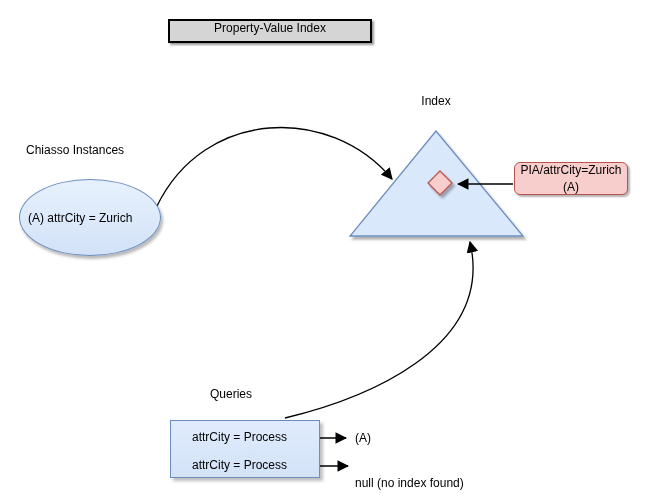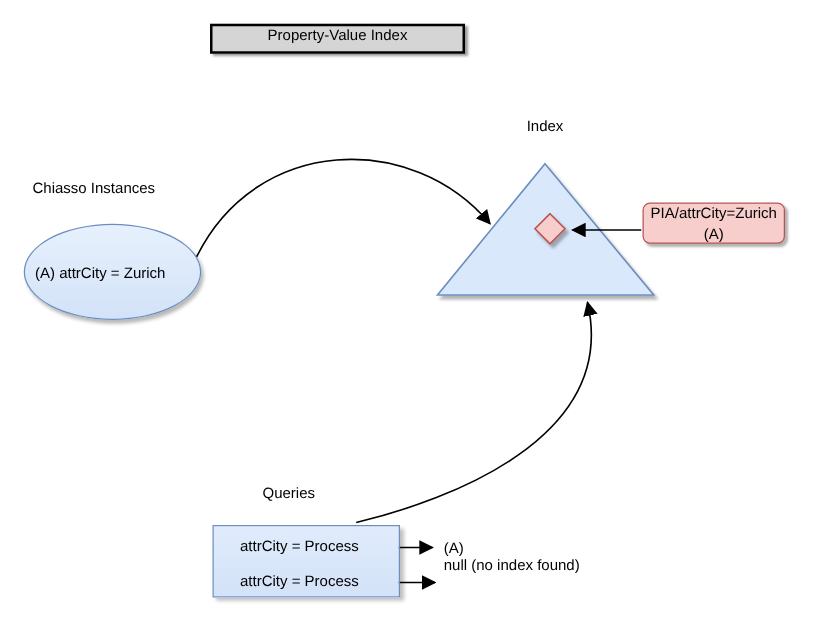--- a/index.html
+++ b/index.html
@@ -56,21 +56,21 @@
   .queries-box{
     left:170px;top:420px;width:150px;height:58px;
     background:linear-gradient(180deg,#e0ecfc 0%,#d3e2f8 100%);
     border:1px solid #6c8ebf;
     box-shadow:3px 3px 3px rgba(0,0,0,0.25);
     box-sizing:border-box;
   }
   .qrow1{left:192px;top:430px;}
   .qrow2{left:192px;top:458px;}
   .result1{left:355px;top:431px;}
-  .result2{left:355px;top:445px;}
+  .result2{left:355px;top:476px;}
 
   svg.layer{position:absolute;left:0;top:0;}
 </style>
 </head>
 <body>
 
 <div class="canvas">
 
   <svg class="layer" width="671" height="498" viewBox="0 0 671 498">
     <defs>

